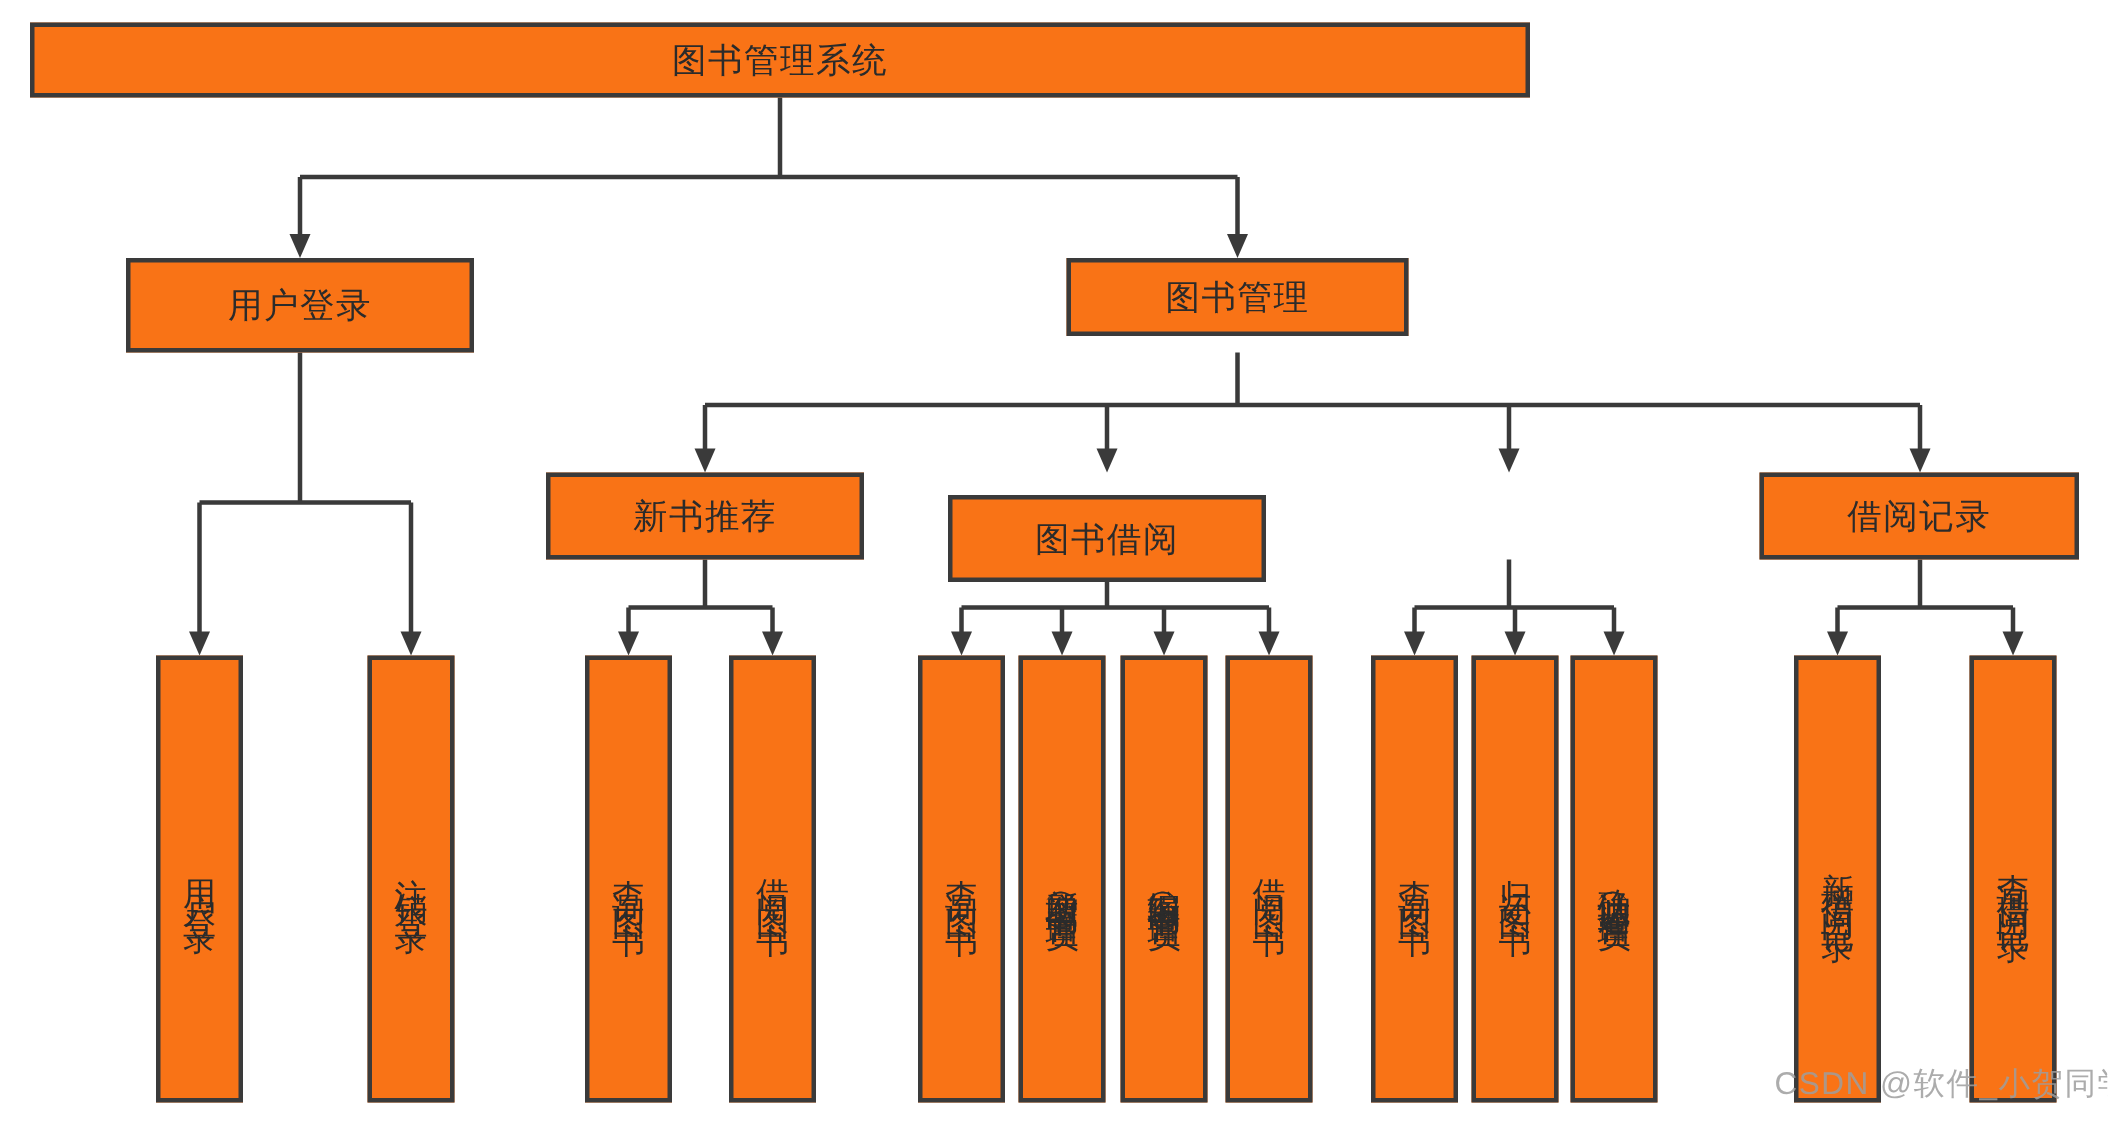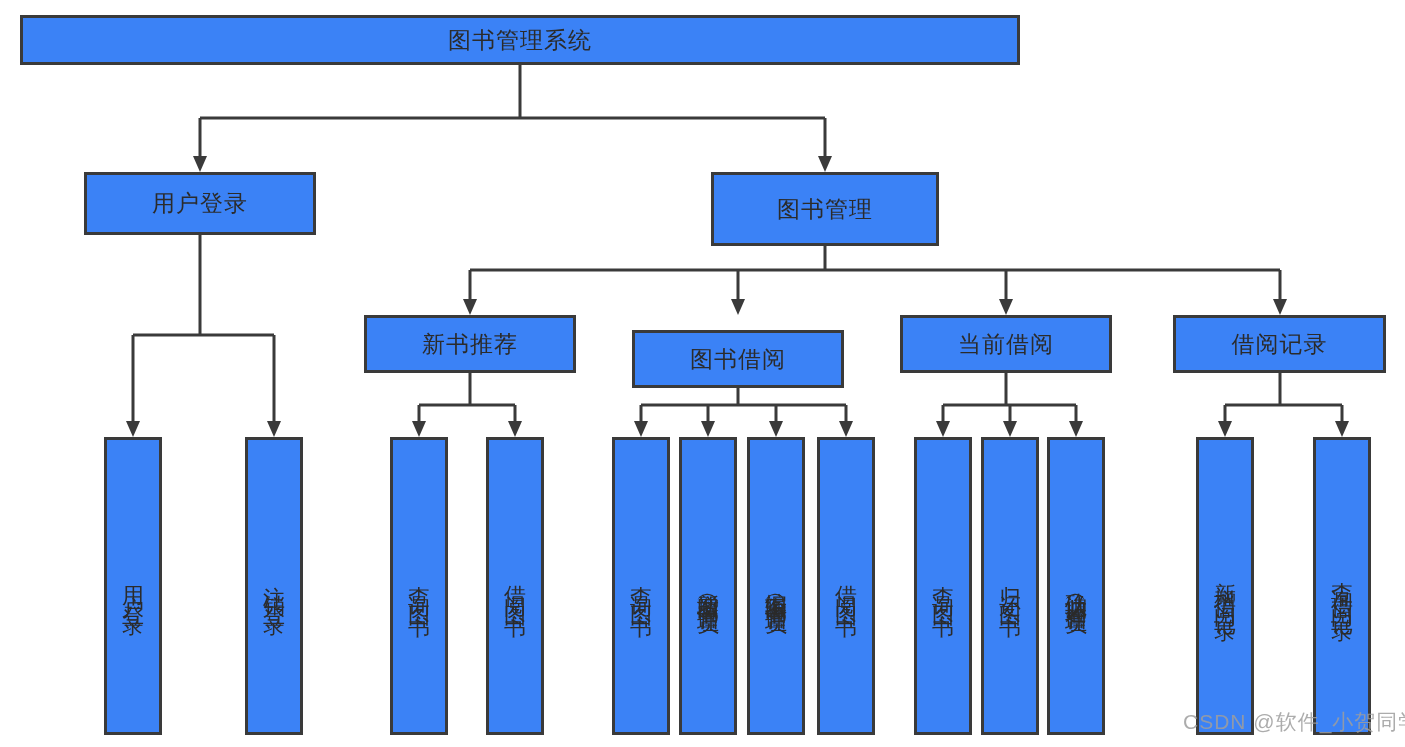--- a/index.html
+++ b/index.html
@@ -8,21 +8,21 @@
     width:1405px;height:747px;
     background:#ffffff;
     font-family:"Liberation Sans","DejaVu Sans",sans-serif;
     overflow:hidden;
   }
   #connectors{position:absolute;left:0;top:0;z-index:0;}
   .node{
     position:absolute;
     box-sizing:border-box;
     border:3px solid #3a3a3a;
-    background:#3b82f6;
+    background:#f97316;
     display:flex;
     align-items:center;
     justify-content:center;
     color:#2b2b2b;
     font-size:23px;
     letter-spacing:1px;
     z-index:1;
     text-align:center;
   }
   .vnode{
@@ -89,25 +89,24 @@
       <polygon points="1003,421 1017,421 1010,437"></polygon>
       <polygon points="1069,421 1083,421 1076,437"></polygon>
       <polygon points="1218,421 1232,421 1225,437"></polygon>
       <polygon points="1335,421 1349,421 1342,437"></polygon>
     </g>
   </svg>
 
   <div class="node" style="left:20px;top:15px;width:1000px;height:50px;">图书管理系统</div>
 
   <div class="node" style="left:84px;top:172px;width:232px;height:63px;">用户登录</div>
-  <div class="node" style="left:711px;top:172px;width:228px;height:74px;text-align:center;">图书管理</div>
+  <div class="node" style="left:711px;top:172px;width:228px;height:52px;text-align:center;">图书管理</div>
 
   <div class="node" style="left:364px;top:315px;width:212px;height:58px;font-family:Liberation Serif, serif;">新书推荐</div>
   <div class="node" style="left:632px;top:330px;width:212px;height:58px;">图书借阅</div>
-  <div class="node" style="left:900px;top:315px;width:212px;height:58px;">当前借阅</div>
   <div class="node" style="left:1173px;top:315px;width:213px;height:58px;">借阅记录</div>
 
   <div class="node vnode" style="left:104px;top:437px;width:58px;height:298px;">用户登录</div>
   <div class="node vnode" style="left:245px;top:437px;width:58px;height:298px;">注销登录</div>
 
   <div class="node vnode" style="left:390px;top:437px;width:58px;height:298px;">查询图书</div>
   <div class="node vnode" style="left:486px;top:437px;width:58px;height:298px;">借阅图书</div>
 
   <div class="node vnode" style="left:612px;top:437px;width:58px;height:298px;">查询图书</div>
   <div class="node vnode tight" style="left:679px;top:437px;width:58px;height:298px;">新增图书（管理员）</div>

